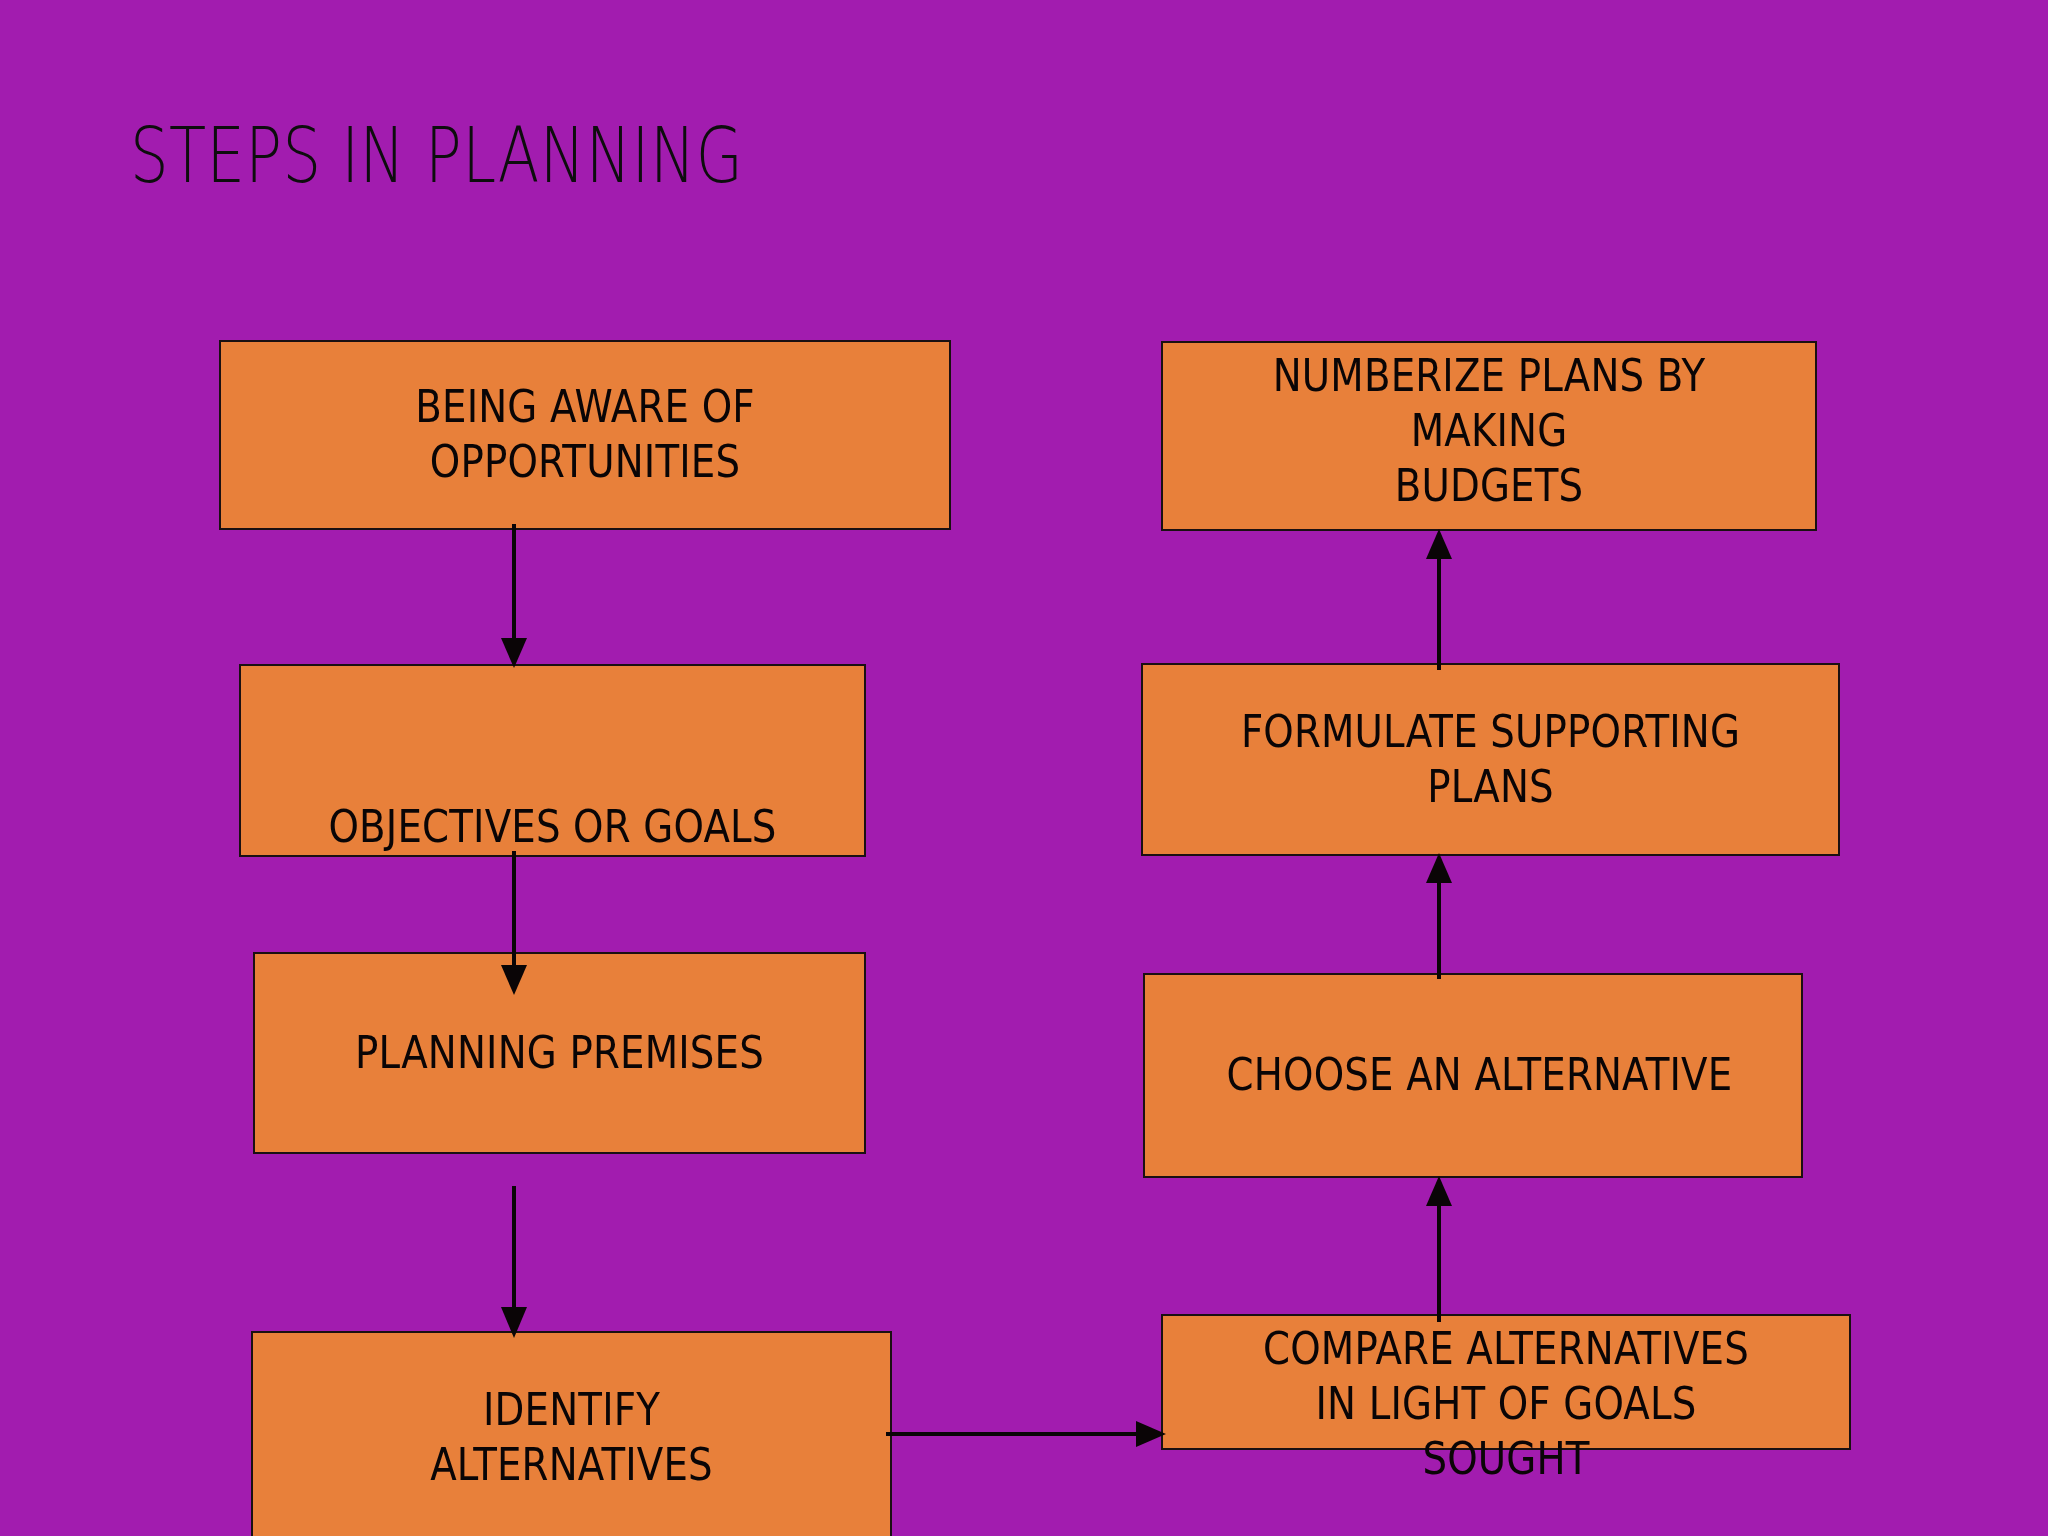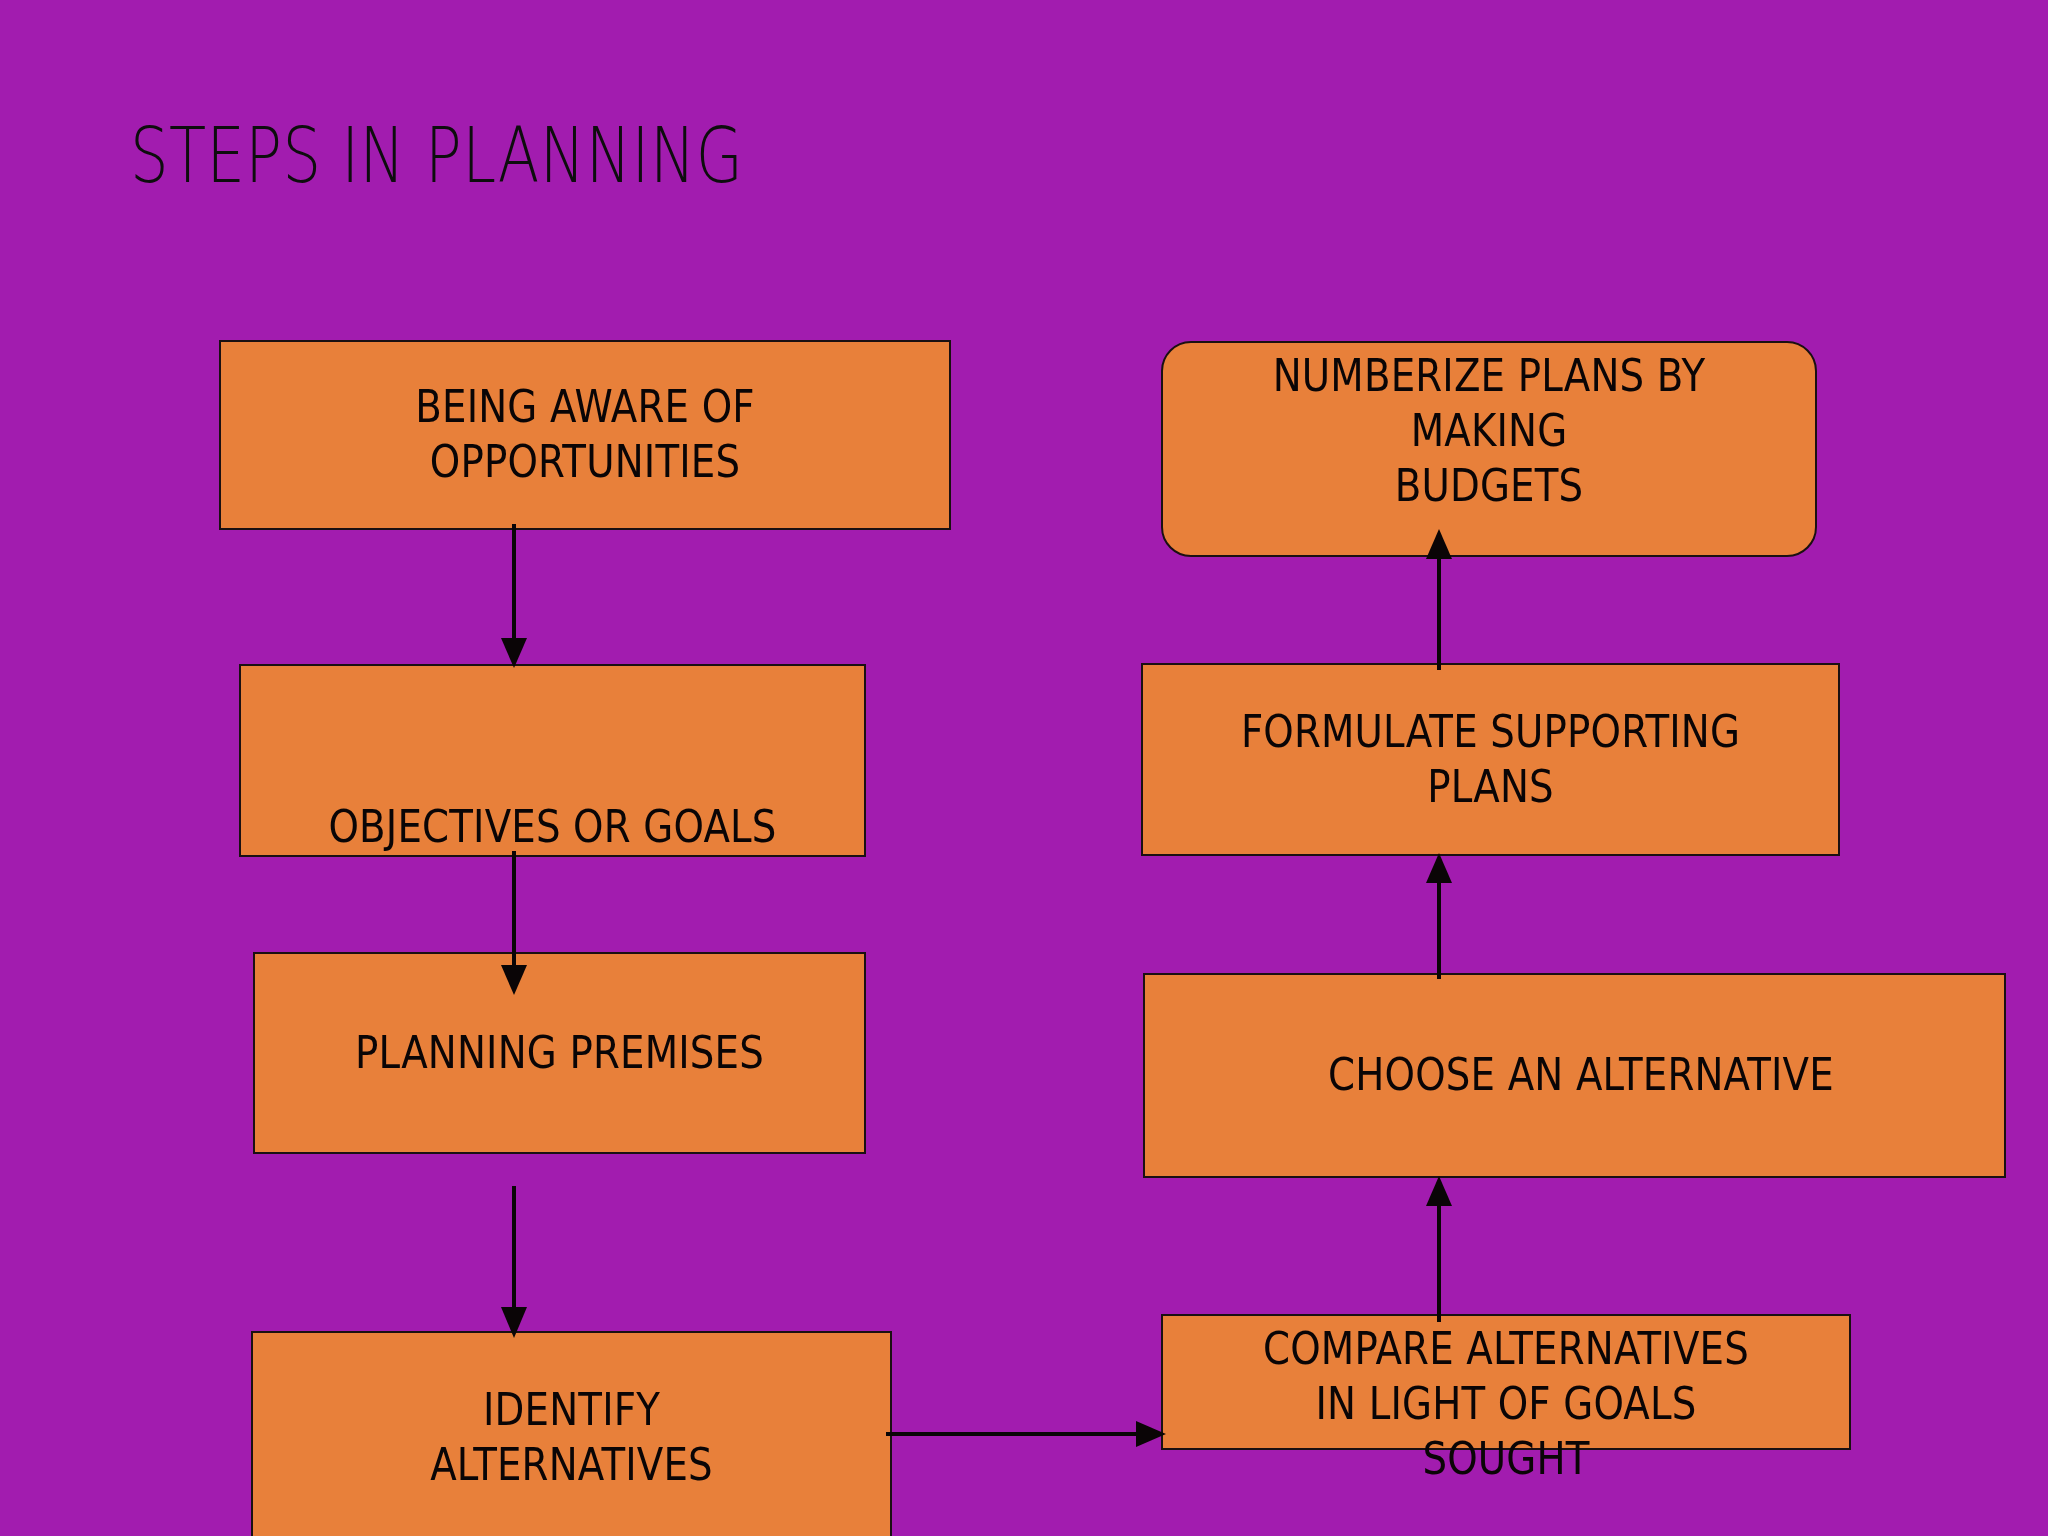--- a/index.html
+++ b/index.html
@@ -63,23 +63,23 @@
     overflow: visible;
     white-space: normal;
   }
 
   
   #n-aware       { left: 219px;  top: 340px;  width: 732px;  height: 190px; }
   #n-objectives  { left: 239px;  top: 664px;  width: 627px;  height: 193px; align-items: flex-end; }
   #n-premises    { left: 253px;  top: 952px;  width: 613px;  height: 202px; }
   #n-identify    { left: 251px;  top: 1331px; width: 641px;  height: 213px; }
 
-  #n-numberize   { left: 1161px; top: 341px;  width: 656px;  height: 216px; border-radius: 30px; }
+  #n-numberize   { left: 1161px; top: 341px;  width: 656px;  height: 190px; }
   #n-formulate   { left: 1141px; top: 663px;  width: 699px;  height: 193px; }
-  #n-choose      { left: 1143px; top: 973px;  width: 863px;  height: 205px; padding-left: 13px; }
+  #n-choose      { left: 1143px; top: 973px;  width: 660px;  height: 205px; padding-left: 13px; }
   #n-compare     { left: 1161px; top: 1314px; width: 690px;  height: 136px; }
 
   
   .arrow {
     position: absolute;
     pointer-events: none;
   }
   .arrow svg { display: block; overflow: visible; }
 </style>
 </head>

